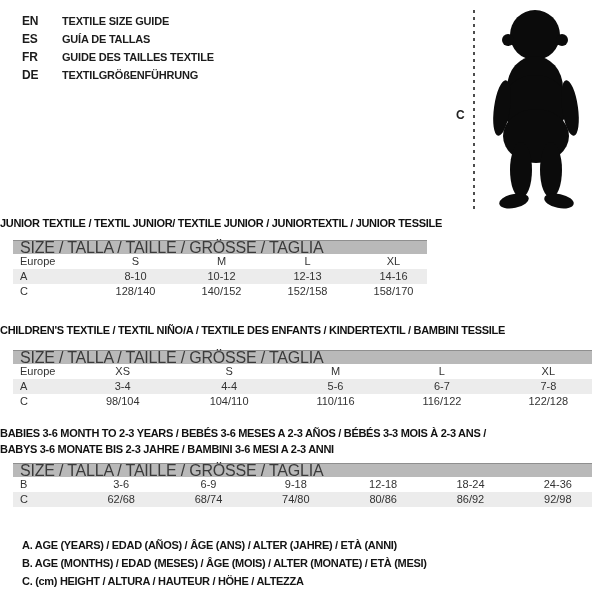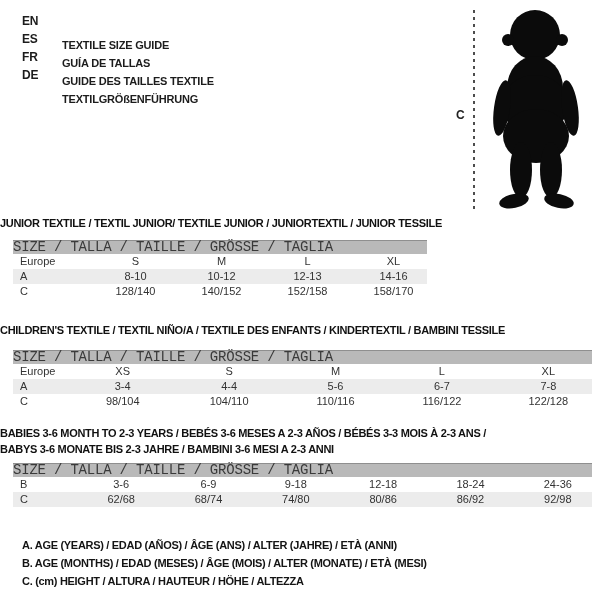--- a/index.html
+++ b/index.html
@@ -4,41 +4,41 @@
 <style>
   html,body{margin:0;padding:0;background:#fff;}
   .canvas{
     position:relative;width:600px;height:600px;background:#ffffff;
     font-family:"Liberation Sans",sans-serif;color:#1c1c1c;overflow:hidden;
   }
   
   .langs{position:absolute;left:22px;top:12px;}
   .lang-row{display:flex;height:18px;line-height:18px;}
   .lang-code{width:40px;font-weight:bold;font-size:12px;letter-spacing:-0.2px;}
-  .lang-label{font-weight:bold;font-size:11px;letter-spacing:-0.2px;white-space:nowrap;margin-top:24px;}
+  .lang-label{font-weight:bold;font-size:11px;letter-spacing:-0.2px;white-space:nowrap;}
   
   .figure{position:absolute;left:452px;top:8px;width:140px;height:210px;}
   .figC{position:absolute;left:4px;top:100px;font-size:12px;font-weight:bold;color:#222;}
   .dotline{
     position:absolute;left:21px;top:2px;width:2px;height:201px;
     background:repeating-linear-gradient(to bottom,#4d4d4d 0 3px,transparent 3px 7px);
   }
   .baby-svg{position:absolute;left:36px;top:0;}
   
   .section{position:absolute;left:0;top:0;width:600px;}
   .s1{top:215px;} .s2{top:322px;} .s3{top:425px;}
   .sec-title{font-size:11px;font-weight:bold;color:#111;
     letter-spacing:-0.3px;line-height:16px;white-space:nowrap;}
   .tbl{position:absolute;left:13px;}
   .s1 .tbl{top:25px;width:414px;}
   .s2 .tbl{top:28px;width:579px;}
   .s3 .tbl{top:38px;width:579px;}
   .tbl-header{
     height:13px;line-height:13px;background:#b9b9b9;border-top:1px solid #8f8f8f;
-    font-size:14px;color:#3a3a3a;letter-spacing:-0.2px;white-space:nowrap;font-family:Liberation Mono, monospace;
+    font-size:16px;color:#3a3a3a;padding-left:7px;letter-spacing:-0.2px;white-space:nowrap;
   }
   .row{display:flex;height:15px;line-height:15px;font-size:11px;color:#333;gap:19px;}
   .row.stripe{background:#ececec;}
   .lab{padding-left:7px;white-space:nowrap;}
   .s1 .lab{width:63px;} .s2 .lab{width:40px;} .s3 .lab{width:48px;}
   .cell{flex:1;text-align:center;white-space:nowrap;}
   
   .footnotes{position:absolute;left:22px;top:536px;}
   .footnote{font-size:11px;font-weight:bold;letter-spacing:-0.3px;color:#141414;
     line-height:18px;white-space:nowrap;}

